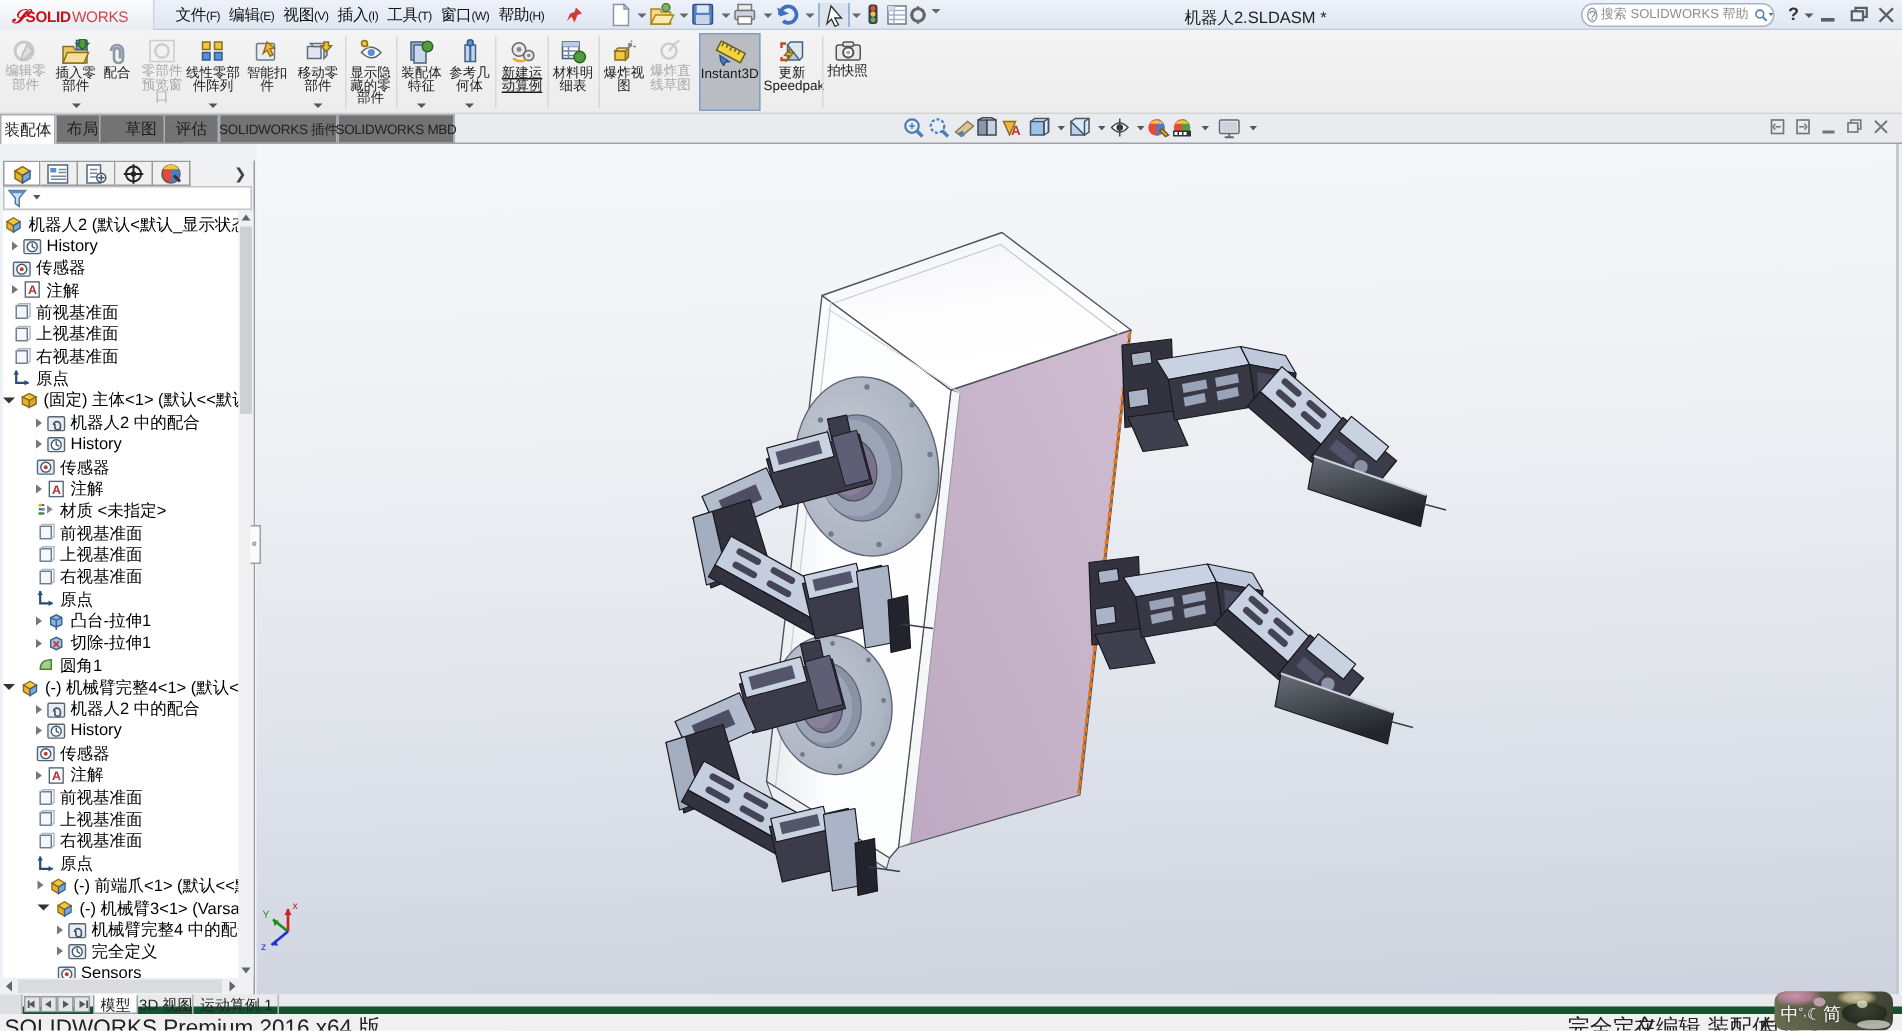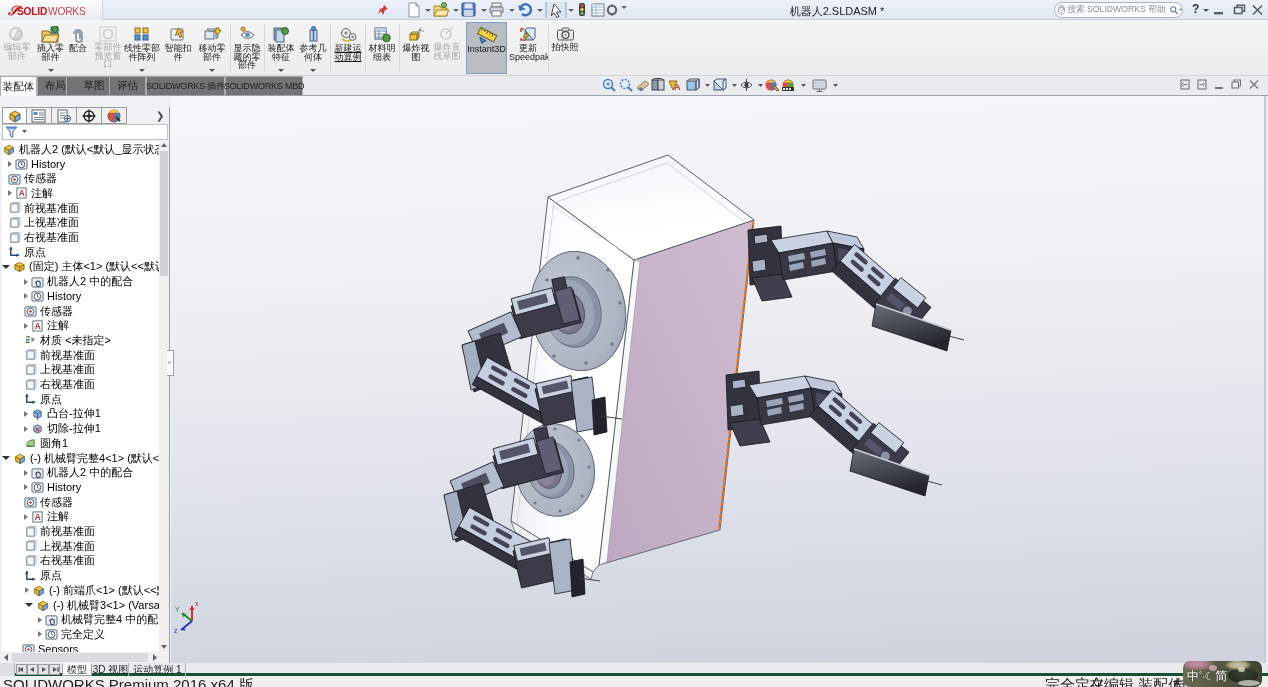--- a/index.html
+++ b/index.html
@@ -35,39 +35,48 @@
 .trow{position:absolute;left:0;height:14.7px;display:flex;align-items:center;white-space:nowrap;font-size:11px;color:#000}
 .trow .ar{width:0;height:0;border-top:3.5px solid transparent;border-bottom:3.5px solid transparent;border-left:4px solid #777;margin-right:3px}
 .trow .ard{width:0;height:0;border-left:4px solid transparent;border-right:4px solid transparent;border-top:4px solid #333;margin-right:3px}
 .trow svg{margin-right:3px;flex:none}
 #vscroll{position:absolute;left:157px;top:45px;width:10px;height:511px;background:#f0f0f0}
 #hscroll{position:absolute;left:0;top:556px;width:157px;height:11px;background:#f0f0f0}
 
 #viewport{position:absolute;left:171px;top:96px;width:1095px;height:567px;
  background:linear-gradient(178deg,#f6f7f9 0%,#eff1f4 30%,#e2e5ec 62%,#cdd2de 100%)}
 
-#modeltabs{position:absolute;left:0;top:663px;width:1268px;height:13px;background:#e9eaec;border-bottom:3px solid #14532d;font-size:10px}
+#modeltabs{position:absolute;left:0;top:663px;width:1268px;height:13px;background:#e9eaec;border-bottom:5px solid #14532d;font-size:10px}
 .mtab{position:absolute;top:0;height:13px;display:flex;align-items:center;justify-content:center;border-right:1px solid #b5b5b5;color:#222;white-space:nowrap;font-size:10px}
 
 #statusbar{position:absolute;left:0;top:677px;width:1268px;height:10px;background:#f0f0f1;font-size:15px;color:#222}
 #statusbar div{position:absolute;top:-1px;white-space:nowrap}
 
 #ime{position:absolute;left:1183px;top:661px;width:79px;height:26px;border-radius:7px;
  background:linear-gradient(100deg,#6b6f52 0%,#585c44 40%,#3c4030 100%);color:#fff;overflow:hidden;z-index:9}
 </style></head>
 <body>
 <div id="app">
 
 <div id="titlebar">
  <div id="logo">
   <svg width="103" height="20" viewBox="0 0 103 20">
    <text x="8" y="15" font-size="13" font-style="italic" font-weight="bold" fill="#c8101b" font-family="Liberation Serif,serif">𝒮</text>
    <text x="17" y="14.5" font-size="10.2" font-weight="bold" fill="#c8101b" letter-spacing="-0.2">SOLID</text>
    <text x="48" y="14.5" font-size="10.2" fill="#d4434b" letter-spacing="-0.2">WORKS</text>
   </svg>
+ </div>
+ <div class="menus">
+  <span>文件<small>(F)</small></span>
+        <span>编辑<small>(E)</small></span>
+        <span>视图<small>(V)</small></span>
+  <span>插入<small>(I)</small></span>
+        <span>工具<small>(T)</small></span>
+        <span>窗口<small>(W)</small></span>
+        <span>帮助<small>(H)</small></span>
  </div>
  <svg class="abs" style="left:376px;top:3px" width="14" height="14" viewBox="0 0 14 14">
         <path d="M8 2 L12 6 L9 7 L7 12 L5 8 L2 11 L4 6 L7 5 Z" fill="#d03a3a"></path>
       </svg>
 
  <svg class="abs" style="left:405px;top:2px" width="215" height="16" viewBox="0 0 215 16">
 
   <g>
           <path d="M4 1 h7 l3 3 v11 h-10 z" fill="#fff" stroke="#8a96a6"></path>
           <path d="M11 1 l3 3 h-3 z" fill="#dde4ee" stroke="#8a96a6"></path>
@@ -753,21 +762,21 @@
         </div>
         <div class="trow" style="top:486.1px;left:36px">
           <div class="ar"></div>
           <svg width="13" height="12" viewBox="0 0 14 13">
             <rect x="1" y="2" width="12" height="10" rx="1" fill="#e8edf4" stroke="#567"></rect>
             <circle cx="7" cy="7" r="3.6" fill="#fff" stroke="#456"></circle>
             <path d="M7 4.6 V7 l2 1.2" fill="none" stroke="#456"></path>
           </svg>
           <span>完全定义</span>
         </div>
-        <div class="trow" style="top:500.8px;left:20px">
+        <div class="trow" style="top:500.8px;left:36px">
           <div style="width:0"></div>
           <svg width="13" height="12" viewBox="0 0 14 13">
             <rect x="1" y="2" width="12" height="10" rx="1" fill="#e8edf4" stroke="#567"></rect>
             <circle cx="7" cy="7" r="3.6" fill="#fff" stroke="#456"></circle>
             <circle cx="7" cy="7" r="1.4" fill="#c0392b"></circle>
           </svg>
           <span>Sensors</span>
         </div>
       </div>
  <div id="vscroll">

